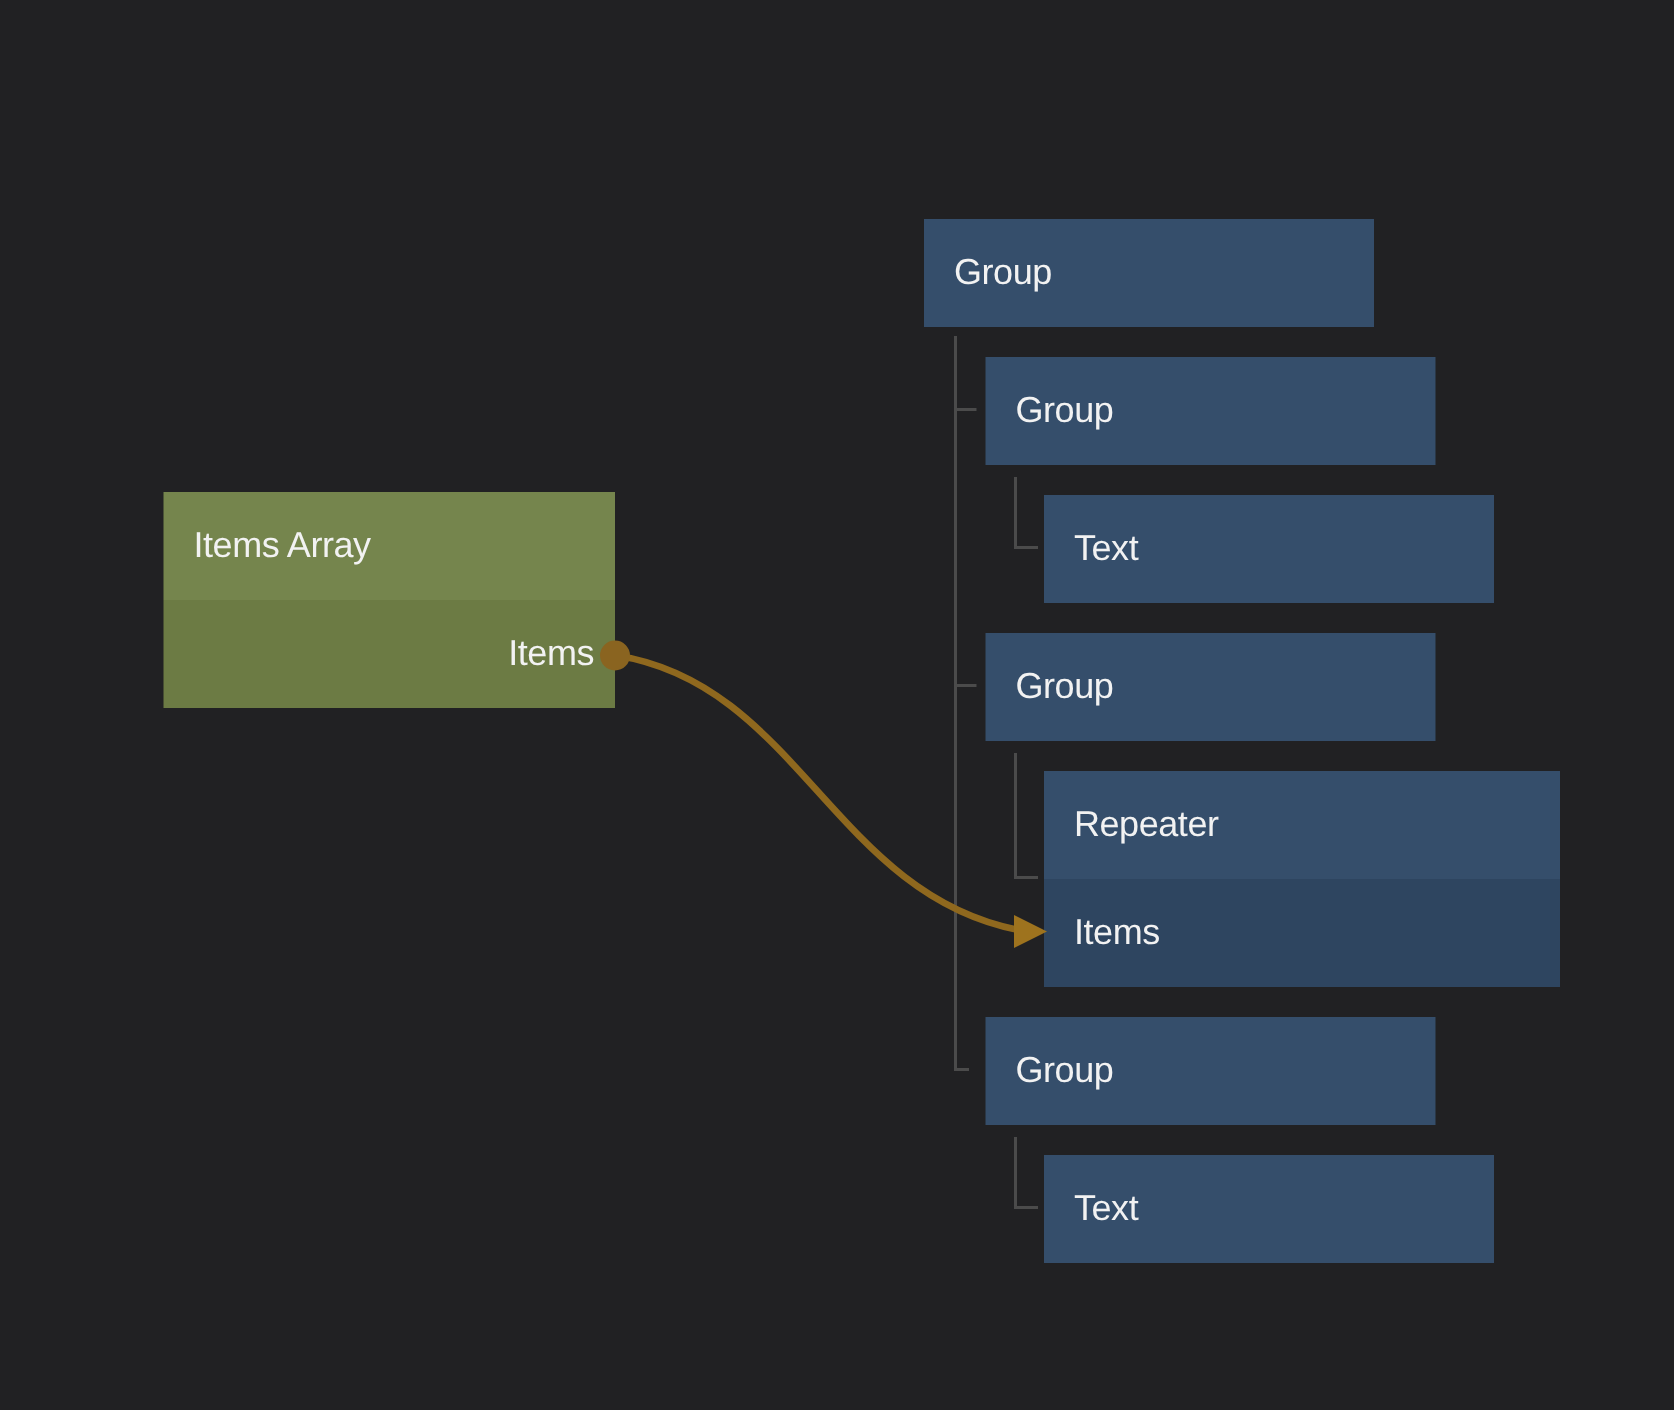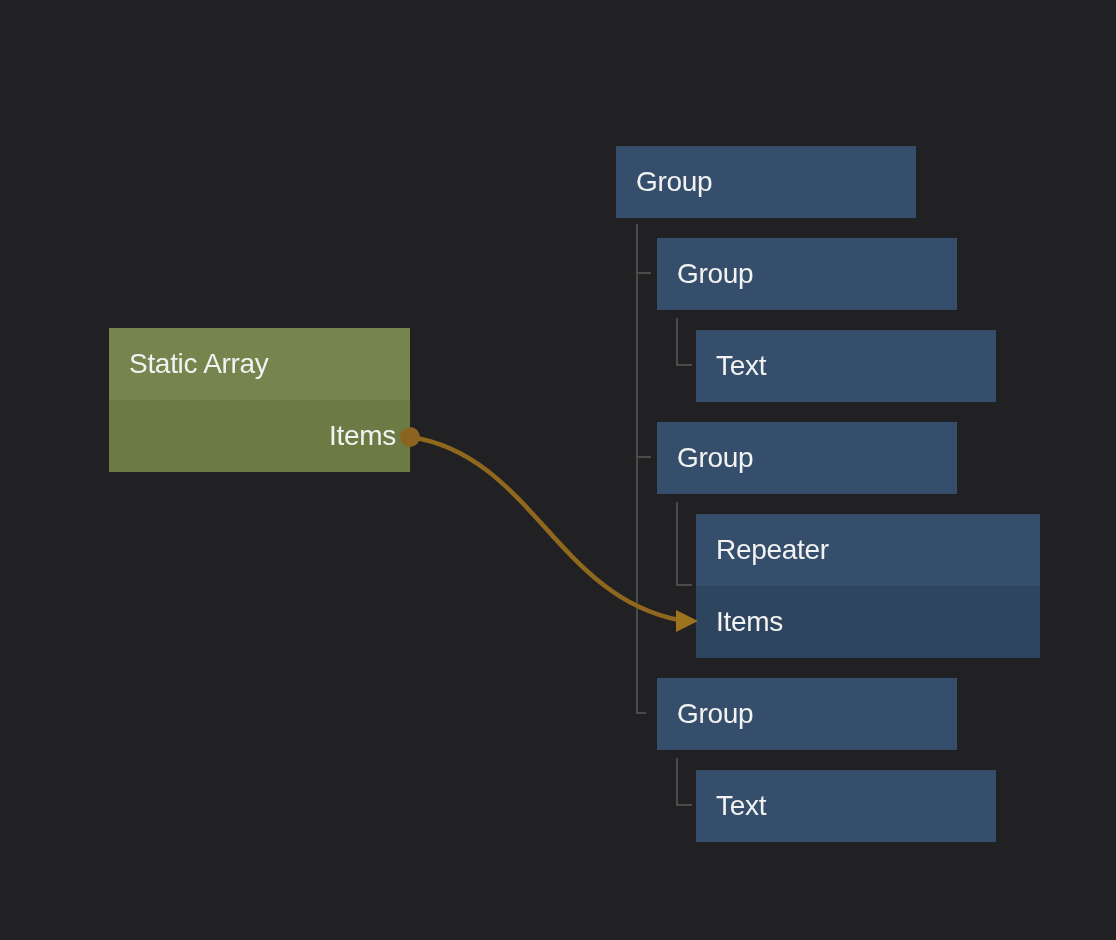--- a/index.html
+++ b/index.html
@@ -15,21 +15,21 @@
     background: #212123;
     overflow: hidden;
   }
   .tree-seg {
     position: absolute;
     background: #4B4B4B;
   }
   .node {
     position: absolute;
     color: #F2F2F2;
-    font-size: 28px;
+    font-size: 24px;
     letter-spacing: -0.3px;
     white-space: nowrap;
   }
   .node-header {
     height: 72px;
     line-height: 72px;
     padding: 0 20px;
     box-sizing: border-box;
   }
   .node-row {
@@ -61,21 +61,21 @@
     <div class="tree-seg" style="background: rgb(75, 75, 75); left: 636px; top: 272px; width: 15px; height: 2px;"></div>
     <div class="tree-seg" style="background: rgb(75, 75, 75); left: 636px; top: 456px; width: 15px; height: 2px;"></div>
     <div class="tree-seg" style="background: rgb(75, 75, 75); left: 636px; top: 712px; width: 10px; height: 2px;"></div>
     <div class="tree-seg" style="background: rgb(75, 75, 75); left: 676px; top: 318px; width: 2px; height: 48px;"></div>
     <div class="tree-seg" style="background: rgb(75, 75, 75); left: 676px; top: 364px; width: 16px; height: 2px;"></div>
     <div class="tree-seg" style="background: rgb(75, 75, 75); left: 676px; top: 502px; width: 2px; height: 84px;"></div>
     <div class="tree-seg" style="background: rgb(75, 75, 75); left: 676px; top: 584px; width: 16px; height: 2px;"></div>
     <div class="tree-seg" style="background: rgb(75, 75, 75); left: 676px; top: 758px; width: 2px; height: 48px;"></div>
     <div class="tree-seg" style="background: rgb(75, 75, 75); left: 676px; top: 804px; width: 16px; height: 2px;"></div>
     <div class="node kind-green" style="left: 109px; top: 328px; width: 301px;">
-      <div class="node-header">Static Array</div>
+      <div class="node-header">Items Array</div>
       <div class="node-row align-right">Items</div>
     </div>
     <div class="node kind-blue" style="left: 616px; top: 146px; width: 300px;">
       <div class="node-header">Group</div>
     </div>
     <div class="node kind-blue" style="left: 657px; top: 238px; width: 300px;">
       <div class="node-header">Group</div>
     </div>
     <div class="node kind-blue" style="left: 696px; top: 330px; width: 300px;">
       <div class="node-header">Text</div>

